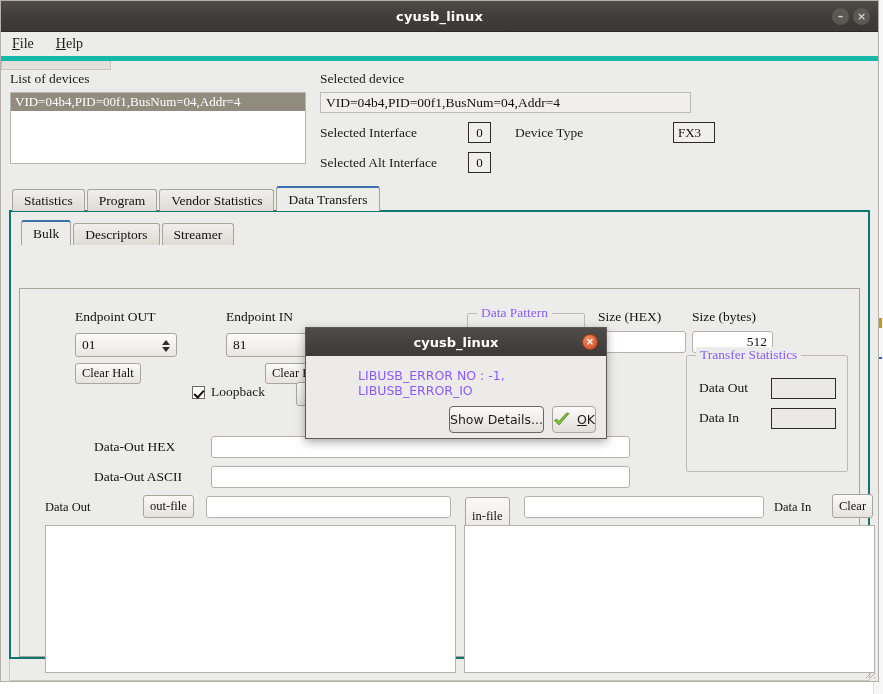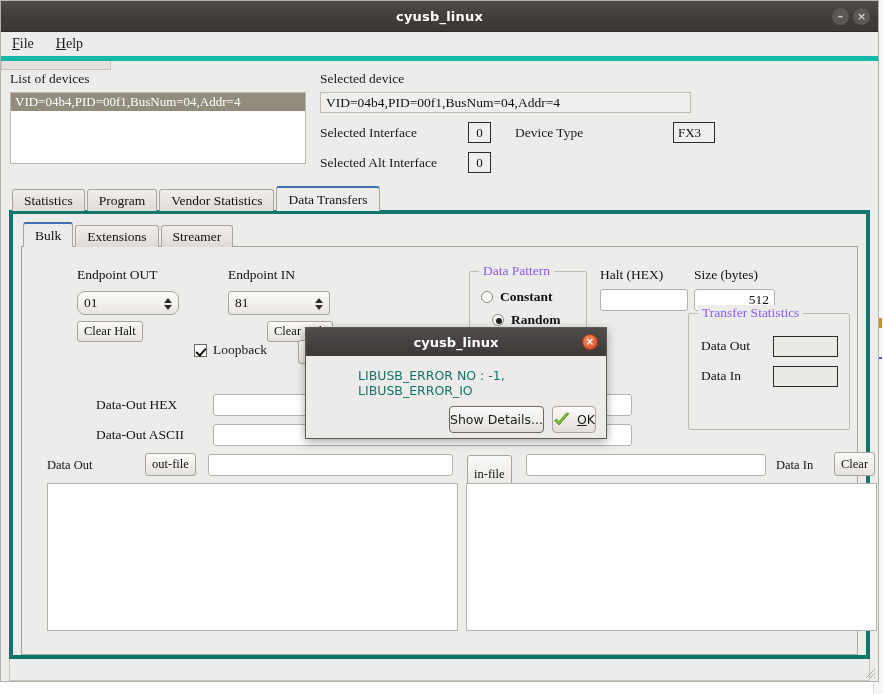--- a/index.html
+++ b/index.html
@@ -205,27 +205,27 @@
   .tab.active {
     height: 25px;
     background: #ececeb;
     border-top: 2px solid #3d6fa8;
     padding-top: 1px;
     position: relative; z-index: 4;
     font-weight: normal;
   }
   .tabpanel-outer {
     flex: 1 1 auto;
-    border: 4px solid #0f766e;
+    border: 2px solid #0f766e;
     background: #ececeb;
     margin-top: -1px;
     padding: 8px 8px 0 8px;
     display: flex; flex-direction: column;
     min-height: 0;
-    position: relative; z-index: 1;
+    position: relative; z-index: 1; gap: 44px;
   }
 
   
   .tabstrip-inner {
     display: flex; align-items: flex-end;
     height: 25px; padding-left: 2px;
     position: relative; z-index: 3;
   }
   .tabpanel-inner {
     flex: 1 1 auto;
@@ -374,21 +374,21 @@
     border: 1px solid #a63a18;
     color: #ffffff; font-size: 10px; line-height: 1;
     display: flex; align-items: center; justify-content: center;
     cursor: pointer;
     font-family: "DejaVu Sans", sans-serif;
   }
   #dialog .dlg-msg {
     flex: 1 1 auto;
     display: flex; align-items: center; justify-content: center;
     font-family: "DejaVu Sans", "Liberation Sans", sans-serif;
-    font-size: 12.5px; color: #0f766e;
+    font-size: 12.5px; color: #8b5cf6;
     padding: 12px 10px 6px 10px;
     margin-left: 42px;
   }
   #dialog .dlg-buttons {
     flex: 0 0 40px;
     display: flex; align-items: center; justify-content: flex-end;
     gap: 8px; padding: 0 10px 9px 0;
   }
   .dlgbtn {
     height: 27px; padding: 0 0;
@@ -477,28 +477,28 @@
         <div class="tab">Statistics</div>
         <div class="tab">Program</div>
         <div class="tab">Vendor Statistics</div>
         <div class="tab active">Data Transfers</div>
       </div>
 
       <div class="tabpanel-outer">
 
         <div class="tabstrip-inner">
           <div class="tab active">Bulk</div>
-          <div class="tab">Extensions</div>
+          <div class="tab">Descriptors</div>
           <div class="tab">Streamer</div>
         </div>
 
         <div class="tabpanel-inner">
 
           <div class="ep-label" style="left:55px; top:20px;">Endpoint OUT</div>
-          <div class="spinbox" style="left:55px; top:44px; width:102px;border-radius:8px;">
+          <div class="spinbox" style="left:55px; top:44px; width:102px;">
             <span>01</span>
             <span class="arrows">
               <span class="ar-up"></span>
               <span class="ar-dn"></span>
             </span>
           </div>
           <div class="smallbtn" style="left:55px; top:74px;">Clear Halt</div>
 
           <div class="ep-label" style="left:206px; top:20px;">Endpoint IN</div>
           <div class="spinbox" style="left:206px; top:44px; width:102px;">
@@ -521,21 +521,21 @@
             <div class="radiorow" style="left:11px; top:17px;">
               <span class="radio"></span>
               <span>Constant</span>
             </div>
             <div class="radiorow" style="left:22px; top:40px;">
               <span class="radio on"></span>
               <span>Random</span>
             </div>
           </div>
 
-          <div class="ep-label" style="left:578px; top:20px;">Halt (HEX)</div>
+          <div class="ep-label" style="left:578px; top:20px;">Size (HEX)</div>
           <div class="textfield" style="left:578px; top:42px; width:88px;"></div>
 
           <div class="ep-label" style="left:672px; top:20px;">Size (bytes)</div>
           <div class="textfield right" style="left:672px; top:42px; width:81px;">512</div>
 
           <div class="groupbox" style="left:666px; top:66px; width:162px; height:117px;">
             <span class="gtitle">Transfer Statistics</span>
             <span class="ep-label" style="left:12px; top:24px;">Data Out</span>
             <span class="flatbox" style="left:84px; top:22px; width:65px;"></span>
             <span class="ep-label" style="left:12px; top:54px;">Data In</span>

